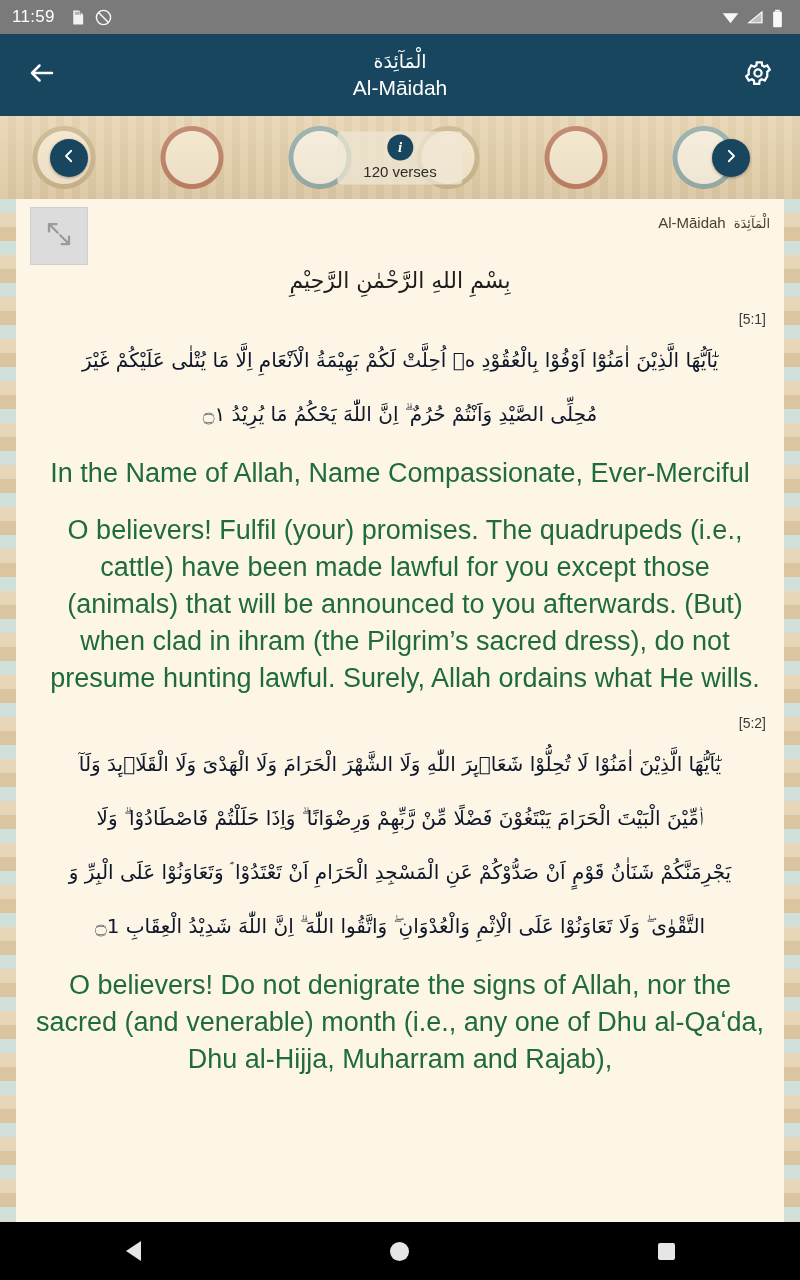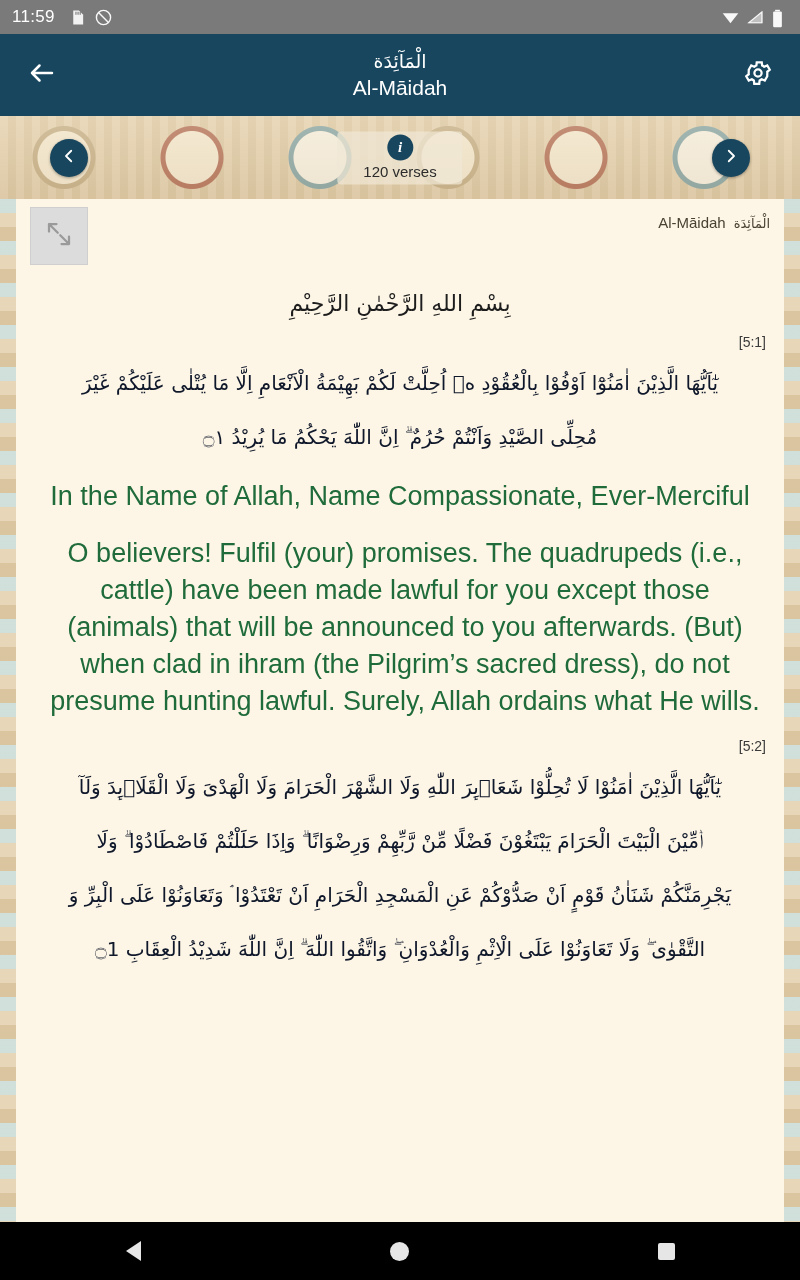--- a/index.html
+++ b/index.html
@@ -178,21 +178,21 @@
     font-size: 13px;
     direction: rtl;
   }
 
   .basmala {
     text-align: center;
     font-family: "DejaVu Sans", "Liberation Serif", serif;
     font-size: 22px;
     color: #1d1d1d;
     direction: rtl;
-    margin-top: 26px;
+    margin-top: 3px;
     letter-spacing: -1px;
   }
 
   .verse-ref {
     text-align: right;
     font-size: 14px;
     color: #3a3a3a;
     margin: 18px 4px 6px 0;
     font-family: "Liberation Sans", sans-serif;
   }
@@ -350,20 +350,21 @@
       <div class="arabic">يٰٓاَيُّهَا الَّذِيْنَ اٰمَنُوْٓا اَوْفُوْا بِالْعُقُوْدِ ەۗ اُحِلَّتْ لَكُمْ بَهِيْمَةُ الْاَنْعَامِ اِلَّا مَا يُتْلٰى عَلَيْكُمْ غَيْرَ</div>
       <div class="arabic">مُحِلِّى الصَّيْدِ وَاَنْتُمْ حُرُمٌ ۗ اِنَّ اللّٰهَ يَحْكُمُ مَا يُرِيْدُ ۝١</div>
       <div class="translation">In the Name of Allah, Name Compassionate, Ever-Merciful</div>
       <div class="translation small-gap">O believers! Fulfil (your) promises. The quadrupeds (i.e., cattle) have been made lawful for you except those (animals) that will be announced to you afterwards. (But) when clad in ihram (the Pilgrim’s sacred dress), do not presume hunting lawful. Surely, Allah ordains what He wills.</div>
 
       <div class="verse-ref">[5:2]</div>
       <div class="arabic">يٰٓاَيُّهَا الَّذِيْنَ اٰمَنُوْا لَا تُحِلُّوْا شَعَاۤىِٕرَ اللّٰهِ وَلَا الشَّهْرَ الْحَرَامَ وَلَا الْهَدْىَ وَلَا الْقَلَاۤىِٕدَ وَلَآ</div>
       <div class="arabic">اٰۤمِّيْنَ الْبَيْتَ الْحَرَامَ يَبْتَغُوْنَ فَضْلًا مِّنْ رَّبِّهِمْ وَرِضْوَانًا ۗ وَاِذَا حَلَلْتُمْ فَاصْطَادُوْا ۗ وَلَا</div>
       <div class="arabic">يَجْرِمَنَّكُمْ شَنَاٰنُ قَوْمٍ اَنْ صَدُّوْكُمْ عَنِ الْمَسْجِدِ الْحَرَامِ اَنْ تَعْتَدُوْا ۘ وَتَعَاوَنُوْا عَلَى الْبِرِّ وَ</div>
       <div class="arabic">التَّقْوٰى ۖ وَلَا تَعَاوَنُوْا عَلَى الْاِثْمِ وَالْعُدْوَانِ ۖ وَاتَّقُوا اللّٰهَ ۗ اِنَّ اللّٰهَ شَدِيْدُ الْعِقَابِ ۝1</div>
+      <div class="translation">O believers! Do not denigrate the signs of Allah, nor the sacred (and venerable) month (i.e., any one of Dhu al-Qaʻda, Dhu al-Hijja, Muharram and Rajab),</div>
 
     </div>
 
     <div class="side-strip"></div>
   </div>
 
   <div class="navbar">
     <div class="nav-btn">
       <span class="nav-tri"></span>
     </div>

